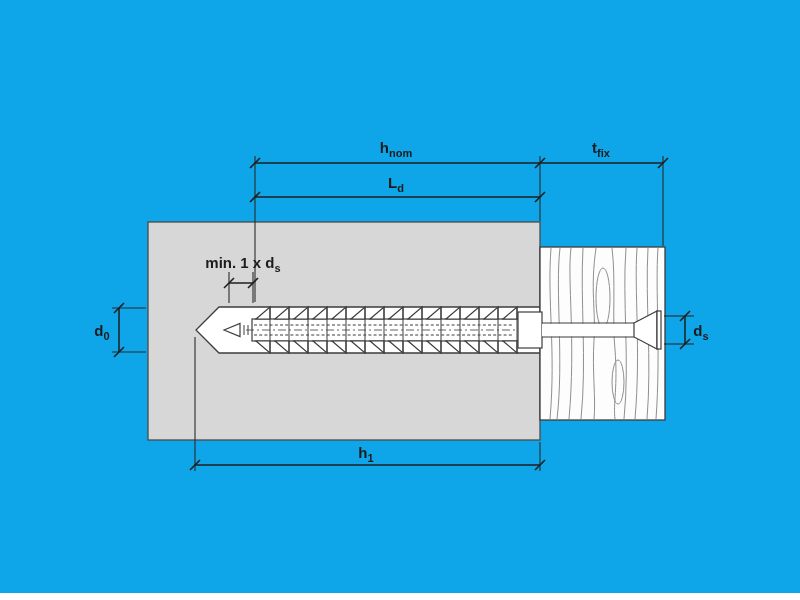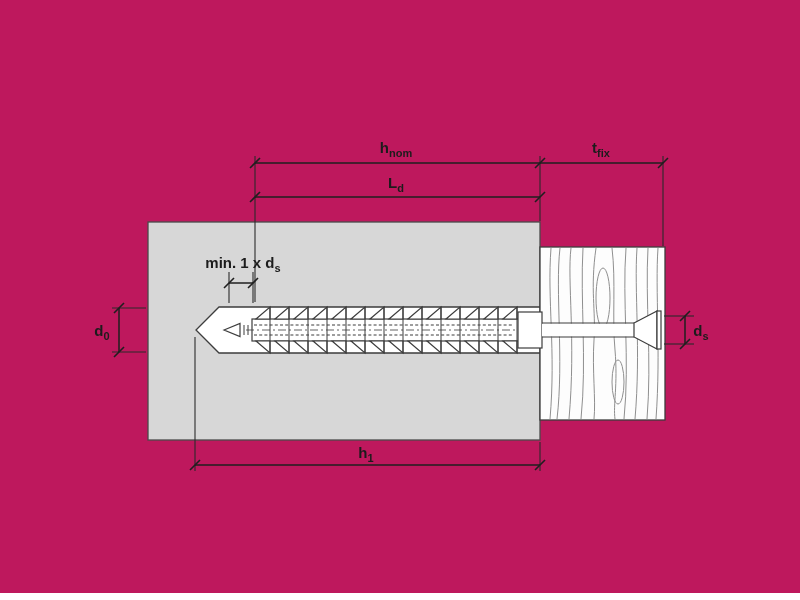--- a/index.html
+++ b/index.html
@@ -1,19 +1,19 @@
 <!DOCTYPE html>
 <html><head>
 <meta charset="utf-8">
 <style>
   html,body{margin:0;padding:0;}
   .page{
     position:relative;
     width:800px;height:600px;
-    background:#be185d;
+    background:#0ea5e9;
     overflow:hidden;
     font-family:"Liberation Sans",sans-serif;
   }
   svg{display:block;}
   svg text{
     font-family:"Liberation Sans",sans-serif;
     font-weight:bold;
     font-size:15px;
     fill:#1c1c1c;
   }

